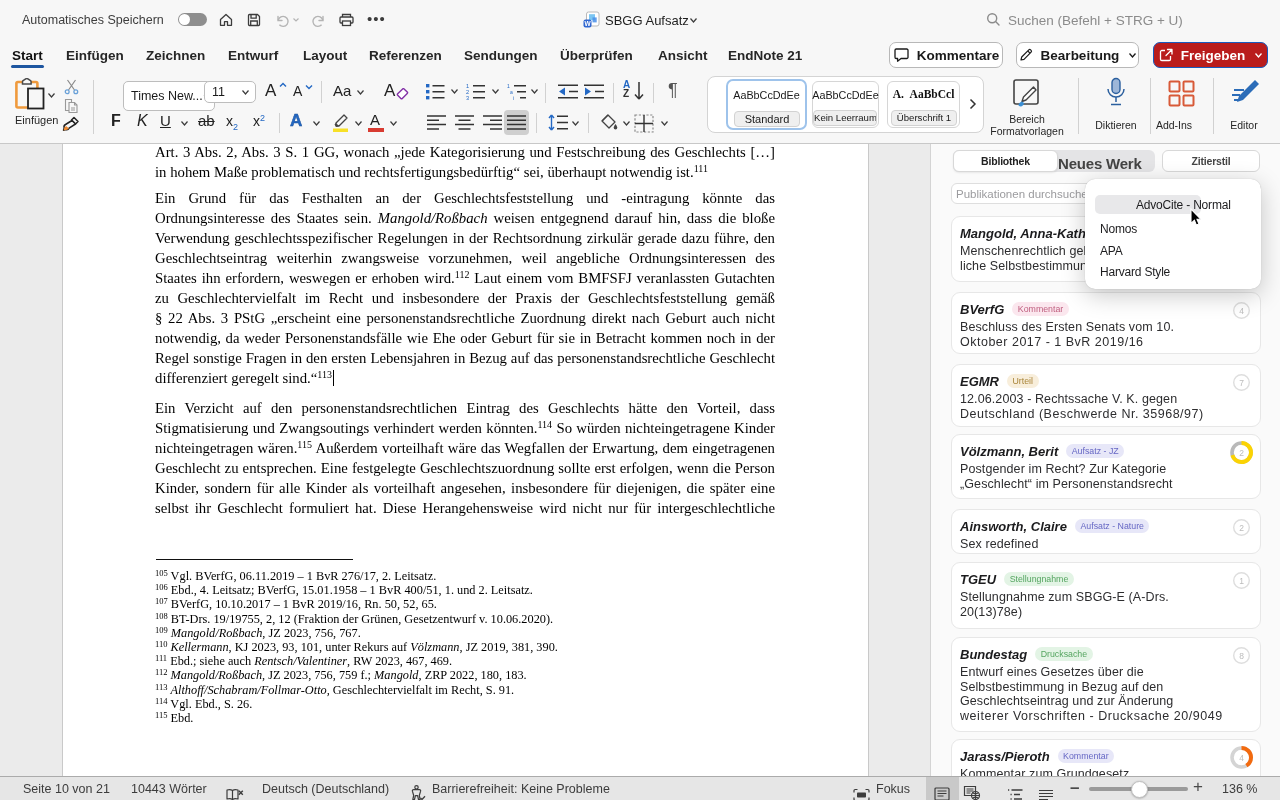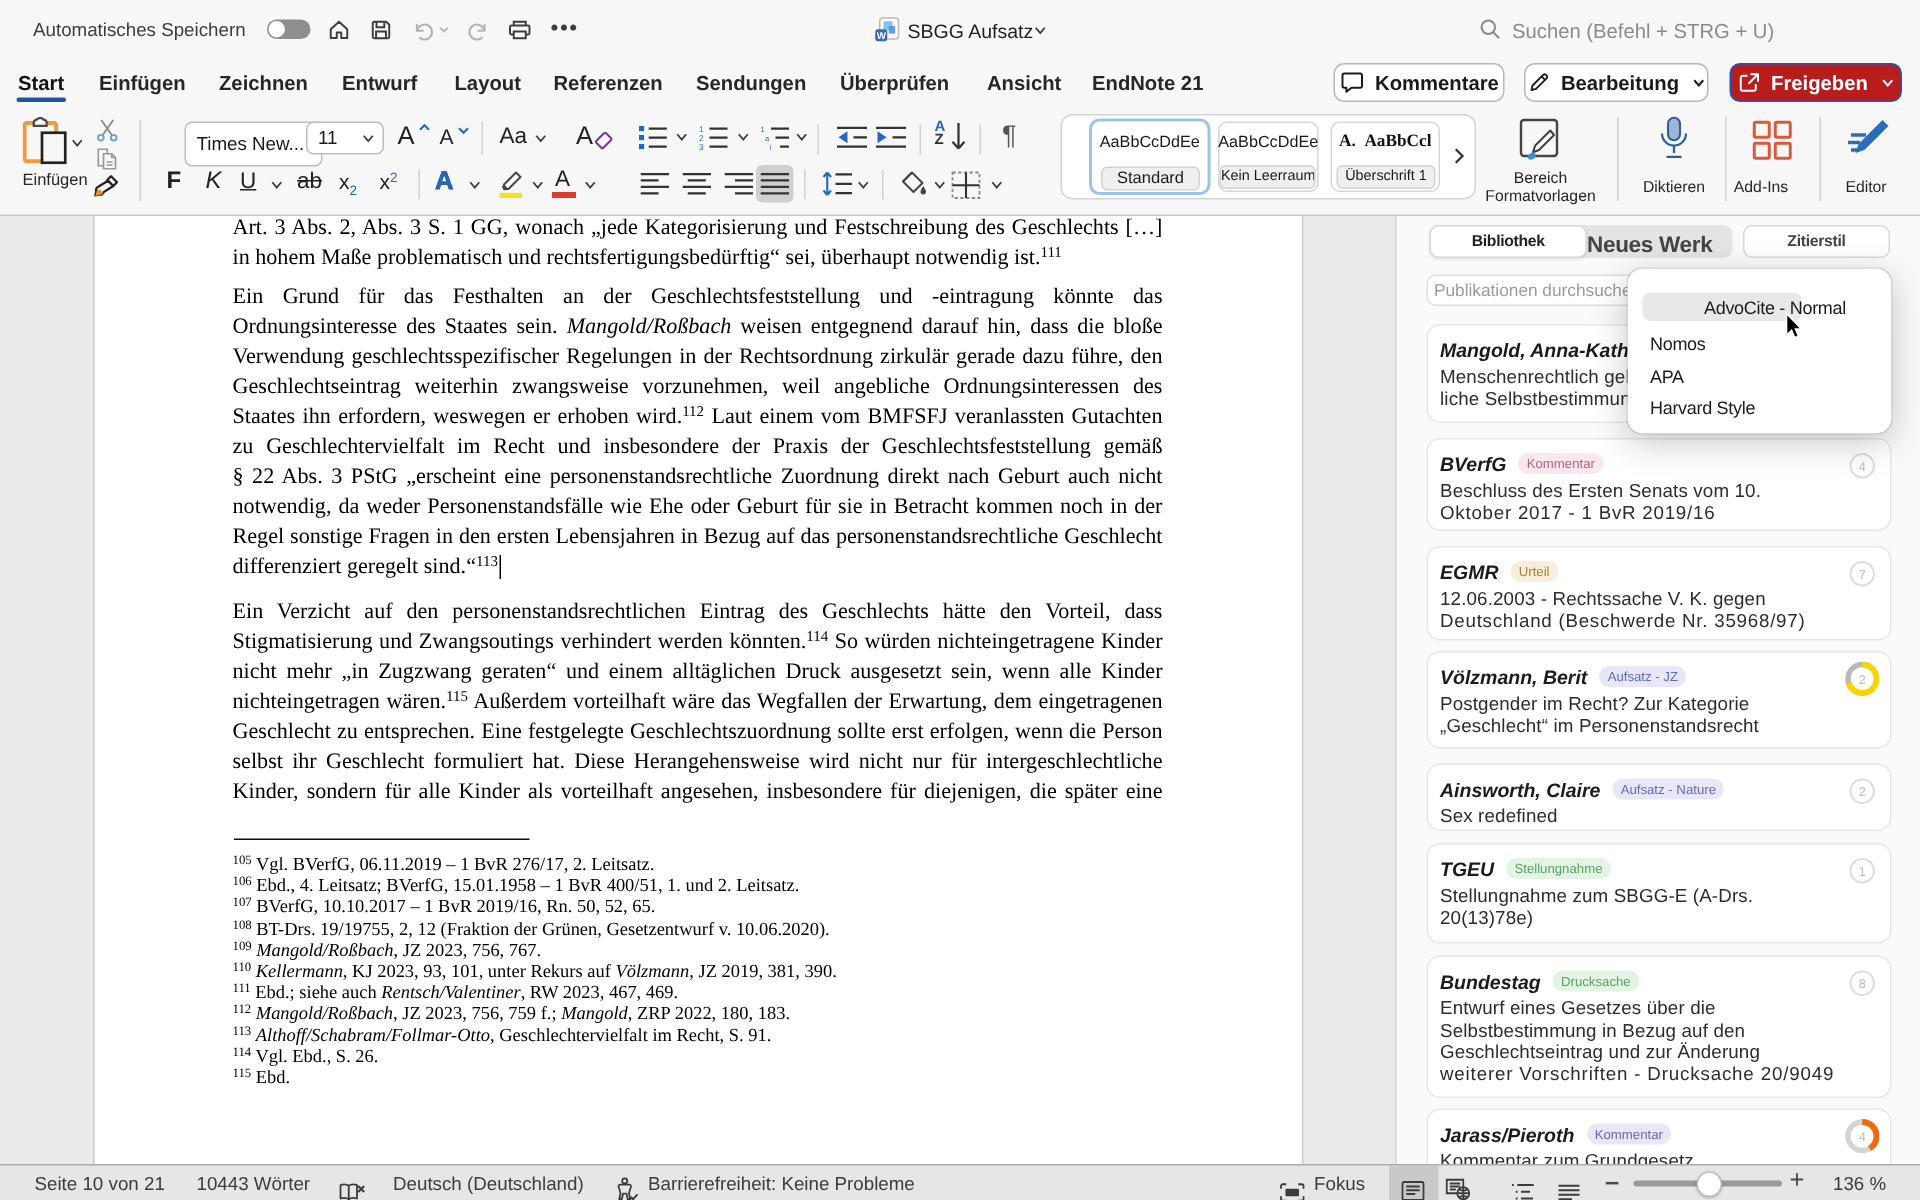--- a/index.html
+++ b/index.html
@@ -392,25 +392,24 @@
     <div class="jl">Staates ihn erfordern, weswegen er erhoben wird.<sup>112</sup> Laut einem vom BMFSFJ veranlassten Gutachten</div>
     <div class="jl">zu Geschlechtervielfalt im Recht und insbesondere der Praxis der Geschlechtsfeststellung gemäß</div>
     <div class="jl">§&nbsp;22 Abs. 3 PStG „erscheint eine personenstandsrechtliche Zuordnung direkt nach Geburt auch nicht</div>
     <div class="jl">notwendig, da weder Personenstandsfälle wie Ehe oder Geburt für sie in Betracht kommen noch in der</div>
     <div class="jl">Regel sonstige Fragen in den ersten Lebensjahren in Bezug auf das personenstandsrechtliche Geschlecht</div>
     <div class="ll">differenziert geregelt sind.“<sup>113</sup><span style="border-left:1.4px solid #000; margin-left:1px;">​</span></div>
   </div>
   <div class="abs doc" style="left:92px; top:254px; width:620px;">
     <div class="jl">Ein Verzicht auf den personenstandsrechtlichen Eintrag des Geschlechts hätte den Vorteil, dass</div>
     <div class="jl">Stigmatisierung und Zwangsoutings verhindert werden könnten.<sup>114</sup> So würden nichteingetragene Kinder</div>
-    <div class="jl">nicht mehr „in Zugzwang geraten“ und einem alltäglichen Druck ausgesetzt sein, wenn alle Kinder</div>
     <div class="jl">nichteingetragen wären.<sup>115</sup> Außerdem vorteilhaft wäre das Wegfallen der Erwartung, dem eingetragenen</div>
     <div class="jl">Geschlecht zu entsprechen. Eine festgelegte Geschlechtszuordnung sollte erst erfolgen, wenn die Person</div>
+    <div class="jl">Kinder, sondern für alle Kinder als vorteilhaft angesehen, insbesondere für diejenigen, die später eine</div>
     <div class="jl">selbst ihr Geschlecht formuliert hat. Diese Herangehensweise wird nicht nur für intergeschlechtliche</div>
-    <div class="jl">Kinder, sondern für alle Kinder als vorteilhaft angesehen, insbesondere für diejenigen, die später eine</div>
   </div>
   <div class="abs" style="left:93px; top:415px; width:197px; height:1.4px; background:#111;"></div>
   <div class="abs" style="left:92px; top:425px; width:640px;">
     <div class="fn"><sup>105</sup> Vgl. BVerfG, 06.11.2019 – 1 BvR 276/17, 2. Leitsatz.</div>
     <div class="fn"><sup>106</sup> Ebd., 4. Leitsatz; BVerfG, 15.01.1958 – 1 BvR 400/51, 1. und 2. Leitsatz.</div>
     <div class="fn"><sup>107</sup> BVerfG, 10.10.2017 – 1 BvR 2019/16, Rn. 50, 52, 65.</div>
     <div class="fn"><sup>108</sup> BT-Drs. 19/19755, 2, 12 (Fraktion der Grünen, Gesetzentwurf v. 10.06.2020).</div>
     <div class="fn"><sup>109</sup> <i>Mangold/Roßbach</i>, JZ 2023, 756, 767.</div>
     <div class="fn"><sup>110</sup> <i>Kellermann</i>, KJ 2023, 93, 101, unter Rekurs auf <i>Völzmann</i>, JZ 2019, 381, 390.</div>
     <div class="fn"><sup>111</sup> Ebd.; siehe auch <i>Rentsch/Valentiner</i>, RW 2023, 467, 469.</div>

